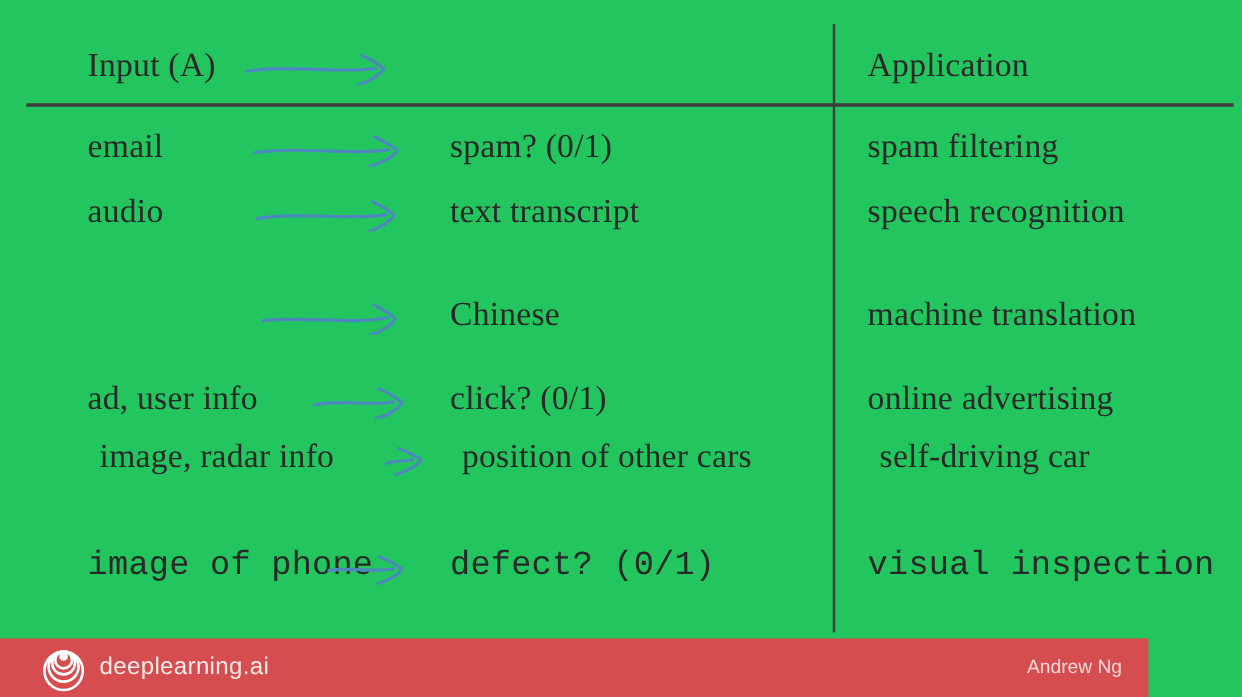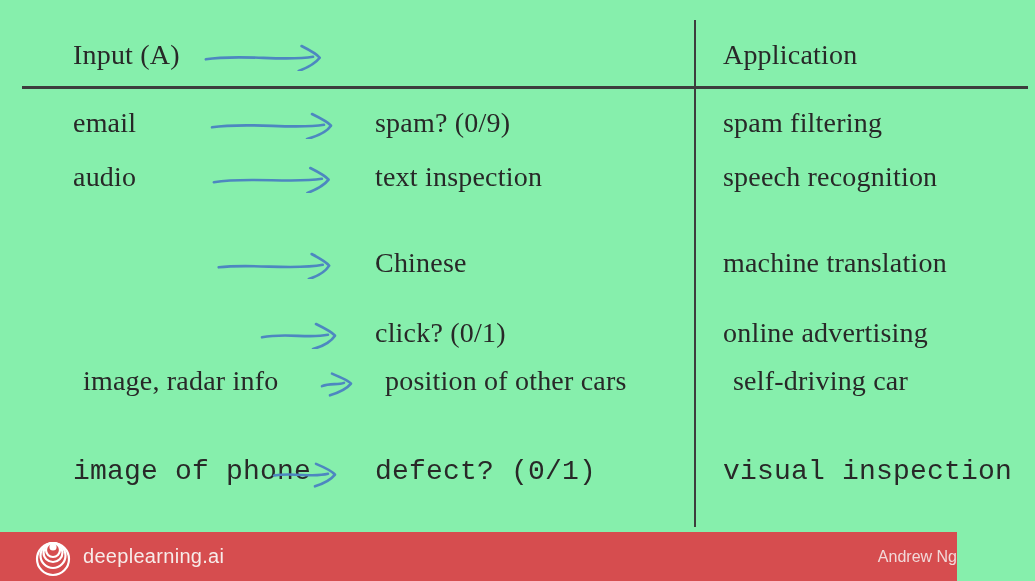--- a/index.html
+++ b/index.html
@@ -1,19 +1,19 @@
 <!DOCTYPE html>
 <html style="--accent: #4d87c0; --bar: #d64d4f;"><head>
 <meta charset="utf-8">
 <style>
   html,body{margin:0;padding:0;background:#ffffff;}
   .slide{
     position:relative;
     width:1035px;height:581px;
-    background:#86efac;
+    background:#22c55e;
     overflow:hidden;
     font-family:"Liberation Serif", serif;
     color:#282828;
   }
   
   .hrule{position:absolute;left:22px;top:86px;width:1006px;height:2.5px;background:#3d3d3d;}
   .vrule{position:absolute;left:694px;top:20px;width:2px;height:507px;background:#3d3d3d;}
 
   
   .row{position:absolute;left:0;width:1035px;height:50px;}
@@ -52,21 +52,21 @@
 
   
   .footer{
     position:absolute;left:0;top:532px;width:957px;height:49px;
     background:var(--bar,#d64d4f);
     display:flex;align-items:center;
     font-family:"Liberation Sans", sans-serif;
   }
   .logo{margin-left:33px;flex:0 0 auto;}
   .brand{margin-left:10px;font-size:20px;color:#f7ecea;letter-spacing:0.3px;}
-  .author{margin-left:auto;font-size:16px;color:#f2d9d9;}
+  .author{margin-left:auto;margin-right:22px;font-size:16px;color:#f2d9d9;}
 </style>
 </head>
 <body>
 
 <div class="slide">
 
   <div class="hrule"></div>
   <div class="vrule"></div>
 
   <div class="row r-head">
@@ -77,44 +77,45 @@
     </svg>
     <span class="c3">Application</span>
   </div>
 
   <div class="row r-0">
     <span class="c1">email</span>
     <svg class="arrow a-0" viewBox="0 0 140 36" preserveAspectRatio="none">
       <path d="M4,22 C40,15 85,25 116,19"></path>
       <path d="M104,6 C116,13 121,17 123,20 C119,27 108,33 99,36"></path>
     </svg>
-    <span class="c2">spam? (0/9)</span>
+    <span class="c2">spam? (0/1)</span>
     <span class="c3">spam filtering</span>
   </div>
 
   <div class="row r-1">
     <span class="c1">audio</span>
     <svg class="arrow a-1" viewBox="0 0 140 36" preserveAspectRatio="none">
       <path d="M4,23 C40,16 85,25 116,19"></path>
       <path d="M104,6 C116,13 121,17 123,20 C119,26 110,32 101,36"></path>
     </svg>
-    <span class="c2">text inspection</span>
+    <span class="c2">text transcript</span>
     <span class="c3">speech recognition</span>
   </div>
 
   <div class="row r-2">
     <svg class="arrow a-2" viewBox="0 0 140 36" preserveAspectRatio="none">
       <path d="M4,22 C40,17 85,26 116,19"></path>
       <path d="M104,6 C116,13 121,17 123,20 C119,27 110,33 101,36"></path>
     </svg>
     <span class="c2">Chinese</span>
     <span class="c3">machine translation</span>
   </div>
 
   <div class="row r-3">
+    <span class="c1">ad, user info</span>
     <svg class="arrow a-3" viewBox="48 0 92 36" preserveAspectRatio="none">
       <path d="M50,22 C75,16 95,24 116,19"></path>
       <path d="M104,6 C116,13 121,17 123,20 C119,27 110,33 101,36"></path>
     </svg>
     <span class="c2">click? (0/1)</span>
     <span class="c3">online advertising</span>
   </div>
 
   <div class="row r-4">
     <span class="c1">image, radar info</span>

